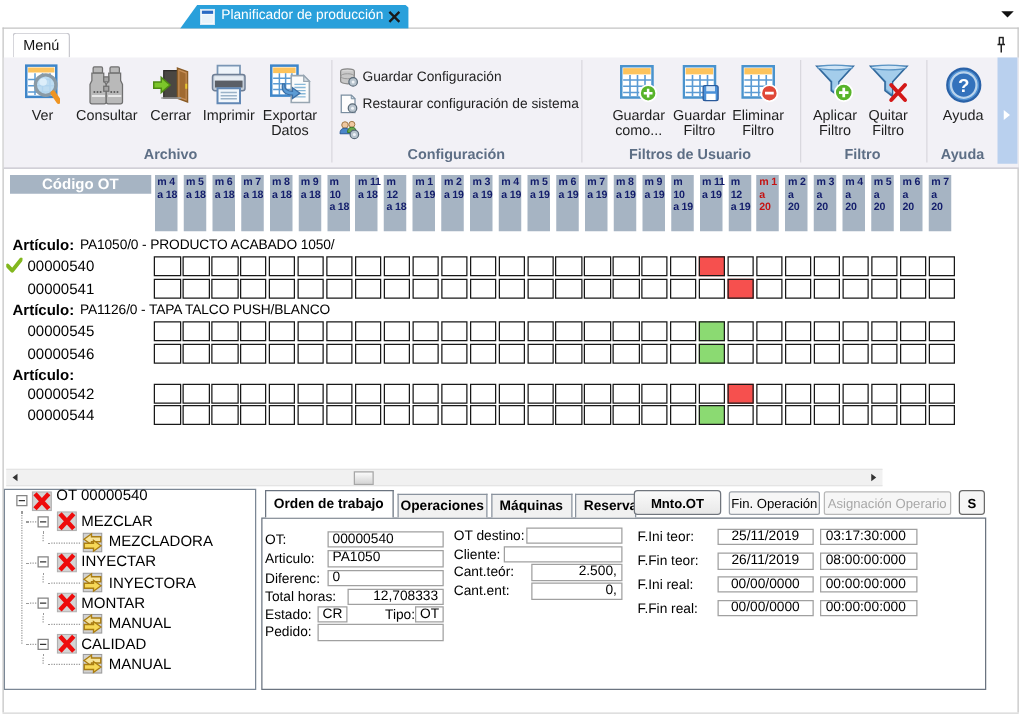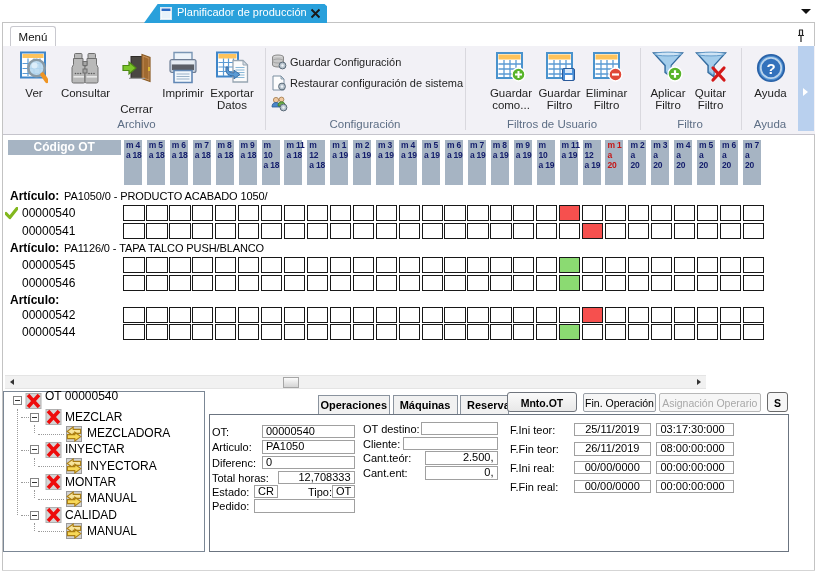--- a/index.html
+++ b/index.html
@@ -16,21 +16,21 @@
   background:#29a0db; clip-path:polygon(14px 0, 180px 0, 183px 14%, 183px 100%, 0 100%);
   font-size:11px; color:#fff; white-space:nowrap; }
 
 .menutab { position:absolute; left:10px; top:25.5px; width:46px; height:20.5px;
   background:#fff; border:1px solid #c9c9cf; border-bottom:none; border-radius:3px 3px 0 0;
   font-size:11.5px; color:#111; text-align:center; line-height:20px; }
 
 .ribbon { position:absolute; left:3px; top:45.5px; width:811.5px; height:89px;
   background:#f2f1f6; border-bottom:1px solid #c5c4cc; }
 .rsep { position:absolute; top:48px; height:82px; width:1px; background:#d9d8de; }
-.rlabel { position:absolute; font-size:11.5px; color:#5d6e85; text-align:center; width:120px; top:117.5px; }
+.rlabel { position:absolute; font-size:11.5px; color:#5d6e85; text-align:center; width:120px; top:117.5px;font-weight:bold; }
 .btext { position:absolute; font-size:11.5px; color:#1e1e1e; text-align:center; width:80px; line-height:12.2px; }
 .stext { position:absolute; font-size:11px; color:#1e1e1e; }
 .ricon { position:absolute; }
 .rband { position:absolute; left:798px; top:46px; width:16px; height:85px; background:#b9d0ee; }
 
 .codot { position:absolute; left:8px; top:140px; width:112.5px; height:14.5px; background:#a6b4c3;
   color:#fff; font-weight:bold; font-size:12px; text-align:center; line-height:14.5px; }
 .hc { position:absolute; top:139.5px; width:18px; height:45.5px; background:#a6b4c3;
   font-size:8.5px; font-weight:bold; color:#131d6b; line-height:9.8px; padding:1.5px 0 0 2px; white-space:nowrap; letter-spacing:-0.2px; }
 .hc.red { color:#c41414; }
@@ -136,21 +136,21 @@
 </svg></div>
 <div class="btext" style="left:45.5px;top:87px">Consultar</div>
 <div class="ricon" style="left:120.5px;top:52px"><svg width="32" height="32" viewBox="0 0 32 32">
 <rect x="10" y="4.5" width="11" height="22" fill="#4a4742" stroke="#2e2b28" stroke-width="1"></rect>
 <path d="M21 2.5 L29 5.5 L29 29.5 L21 26.5 Z" fill="#c89058" stroke="#8a5c26" stroke-width="1.2"></path>
 <path d="M22.5 4.8 L27.5 6.8 L27.5 27.2 L22.5 25.4 Z" fill="#a06a30"></path>
 <rect x="27.2" y="15" width="1.6" height="4" fill="#e8c830"></rect>
 <path d="M8 25.8 H24 V27 H8 Z" fill="#9a9a9a"></path>
 <path d="M2 13.5 h6 v-3.5 l7 6 l-7 6 v-3.5 h-6 z" fill="#7cc62a" stroke="#4e8a14" stroke-width="1.2"></path>
 </svg></div>
-<div class="btext" style="left:96.5px;top:103px">Cerrar</div>
+<div class="btext" style="left:96.5px;top:87px">Cerrar</div>
 <div class="ricon" style="left:167px;top:51px"><svg width="32" height="33" viewBox="0 0 32 33">
 <path d="M7 1.5 h18 v9 h-18 z" fill="#eef4fa" stroke="#7a96b5" stroke-width="1.4"></path>
 <rect x="3" y="8.5" width="26" height="13" rx="2" fill="#c2ccd8" stroke="#6e7e95" stroke-width="1.2"></rect>
 <rect x="4.5" y="10" width="23" height="3.5" fill="#e6ecf2"></rect>
 <rect x="5" y="13.5" width="22" height="5.5" fill="#5b5f66"></rect>
 <path d="M7 19.5 h18 v12 h-18 z" fill="#f2f7fc" stroke="#6288b5" stroke-width="1.6"></path>
 <g stroke="#9ab2c8" stroke-width="1.2">
 <path d="M9.5 23 h13 M9.5 25.5 h13 M9.5 28 h13"></path>
 </g>
 </svg></div>
@@ -541,20 +541,21 @@
       </svg></div>
 <div class="ttext" style="left:65px;top:508px">CALIDAD</div>
 <div class="ticon" style="left:66px;top:523px"><svg width="16" height="16" viewBox="0 0 16 16">
         <rect x="0.5" y="0.5" width="15" height="15" fill="#d2d2d2" stroke="#9a9a9a" stroke-width="1"></rect>
         <path d="M1.2 5.4 L7.2 1 L7.2 3.4 L14.6 3.4 L14.6 7.4 L7.2 7.4 L7.2 9.8 Z" fill="#f7e49c" stroke="#aa7d12" stroke-width="1.1"></path>
         <path d="M14.8 10.6 L8.8 6.2 L8.8 8.6 L1.4 8.6 L1.4 12.6 L8.8 12.6 L8.8 15 Z" fill="#f7d858" stroke="#aa7d12" stroke-width="1.1"></path>
       </svg></div>
 <div class="ttext" style="left:87px;top:524px">MANUAL</div>
 
 <div class="formpane"></div>
+<div class="ftab active" style="left:211.5px;top:391.5px;width:103px;height:22px;line-height:21px">Orden de trabajo</div>
 <div class="ftab" style="left:317.5px;top:395px;width:72.5px;height:18.5px;line-height:18px">Operaciones</div>
 <div class="ftab" style="left:392.5px;top:395px;width:65px;height:18.5px;line-height:18px">Máquinas</div>
 <div class="ftab" style="left:460px;top:395px;width:49px;height:18.5px;line-height:18px;overflow:hidden;text-align:left;padding-left:6px">Reserva</div>
 <div class="fbtn" style="left:507px;top:391.5px;width:70px;height:20.5px;line-height:20.5px;font-weight:bold;background:linear-gradient(#fafafa,#e8e8e8);border-color:#70757d">Mnto.OT</div>
 <div class="fbtn" style="left:583px;top:392.5px;width:73px;height:19px;line-height:19px;border-radius:2px">Fin. Operación</div>
 <div class="fbtn" style="left:658.5px;top:392.5px;width:102.5px;height:19px;line-height:19px;border-radius:2px;color:#a8a8a8;border-color:#b8b8b8">Asignación Operario</div>
 <div class="fbtn" style="left:767px;top:392px;width:21px;height:20px;line-height:20px;font-weight:bold;border-color:#6a6a6a">S</div>
 <div class="flabel" style="left:212px;top:425.5px">OT:</div>
 <div class="finput" style="left:262.0px;top:424.5px;width:92.5px;padding:0 3px">00000540</div>
 <div class="flabel" style="left:212px;top:441.0px">Articulo:</div>

